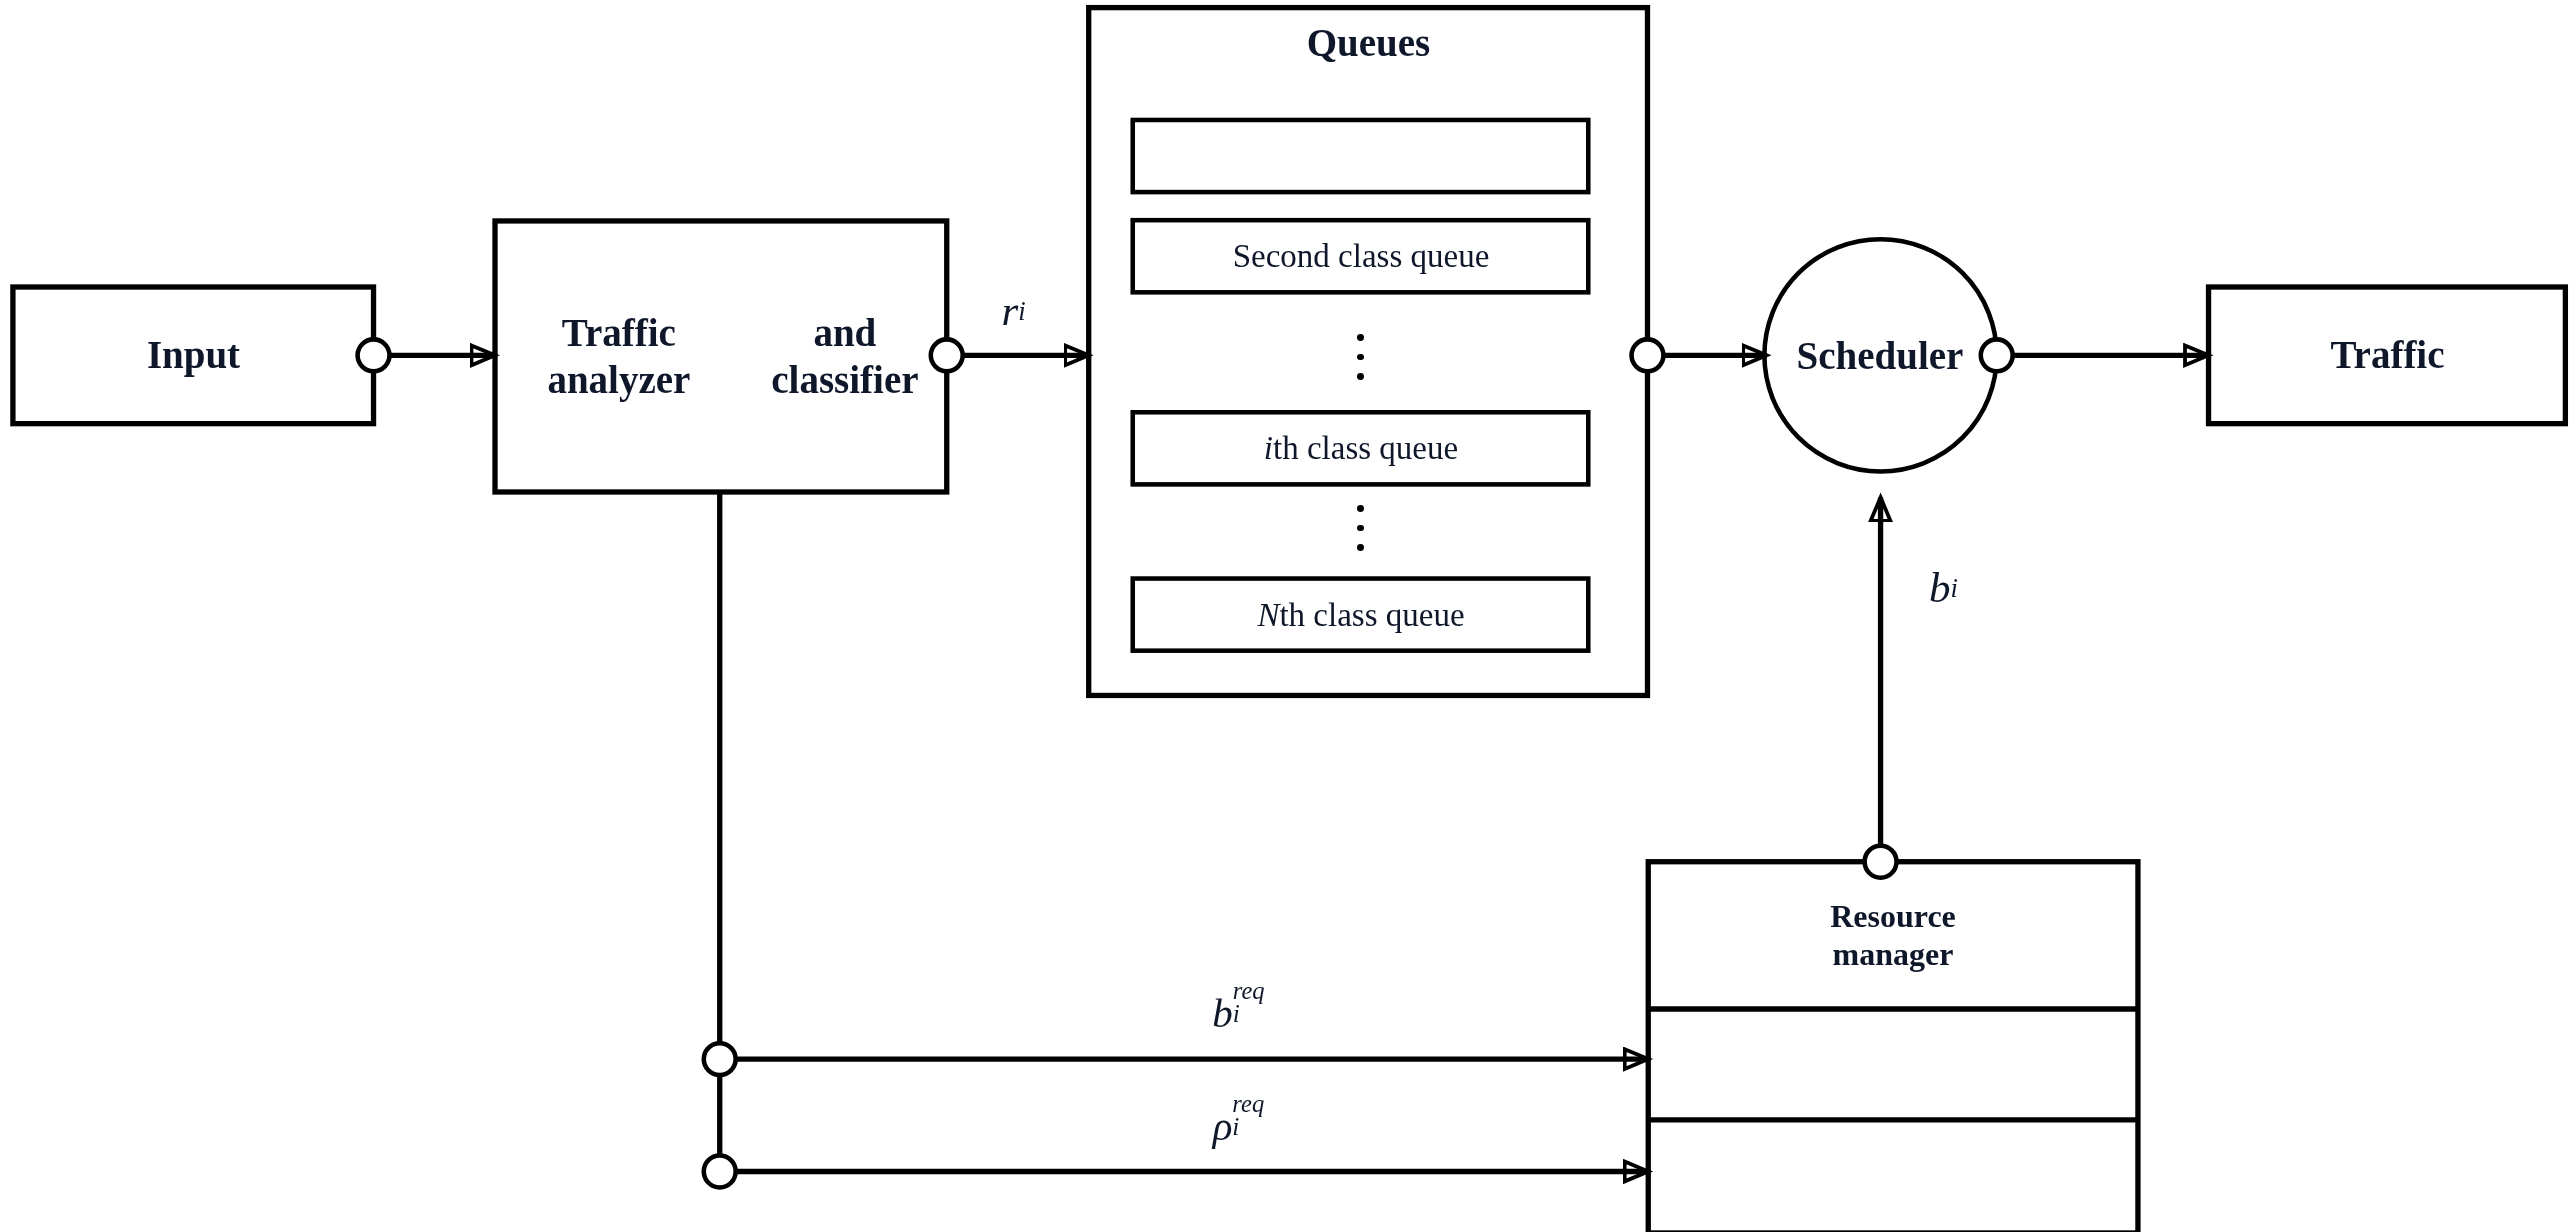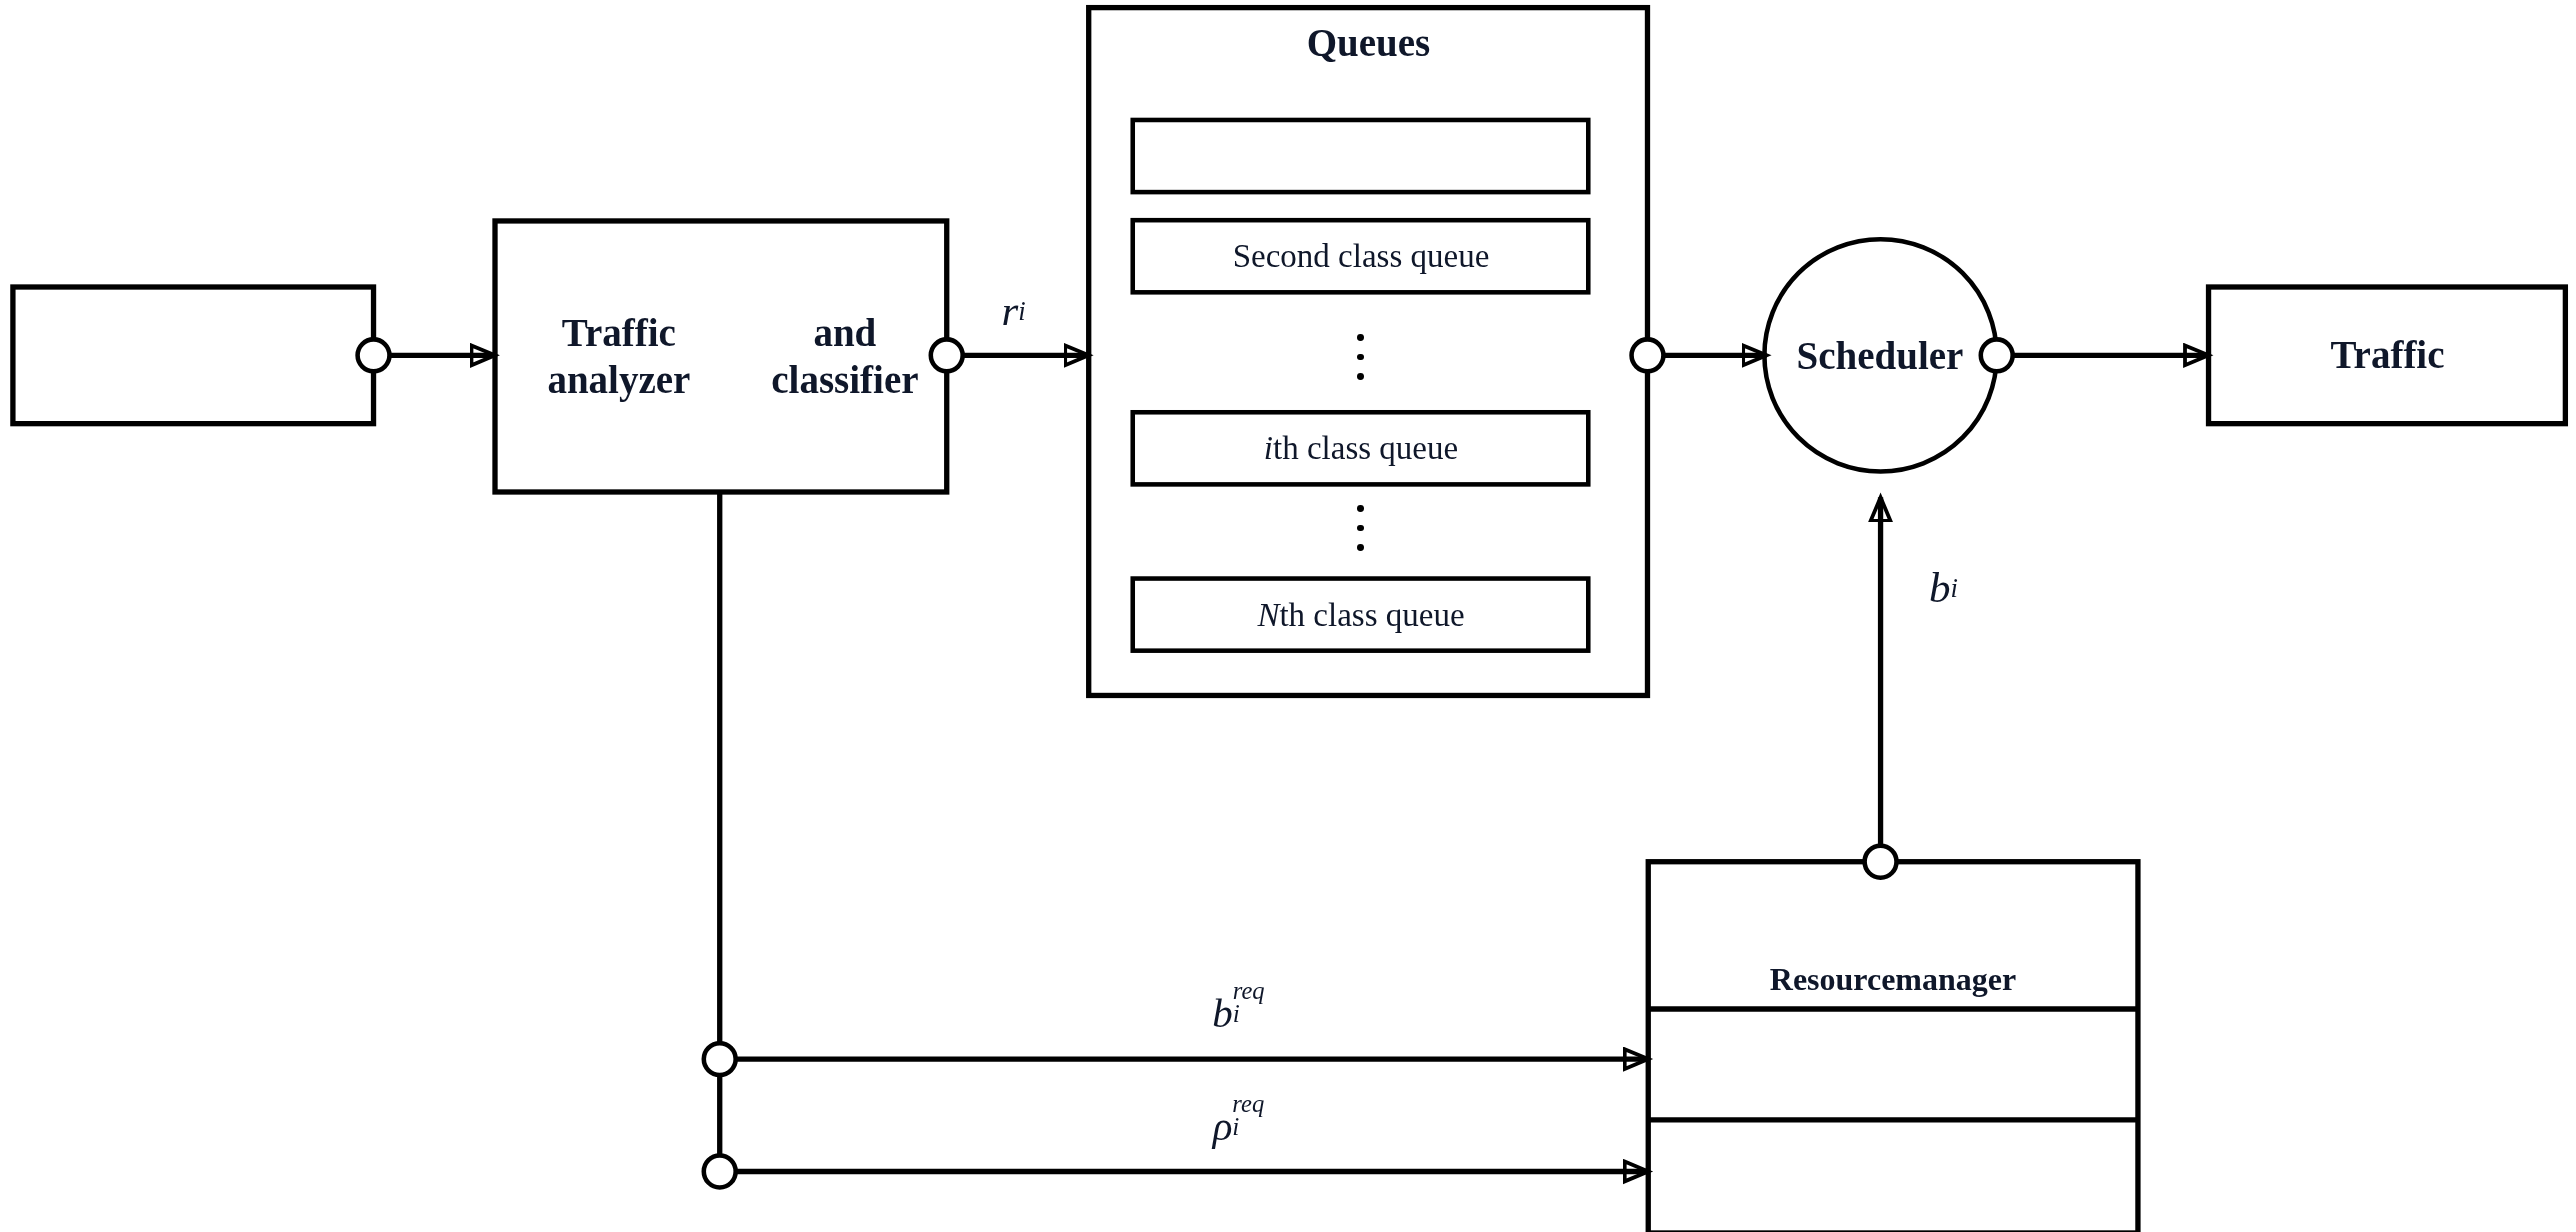--- a/index.html
+++ b/index.html
@@ -79,20 +79,21 @@
 
     <line x1="948" y1="648" x2="948" y2="1543" stroke="#000" stroke-width="7"></line>
 
     <line x1="969" y1="1395" x2="2171" y2="1395" stroke="#000" stroke-width="7" marker-end="url(#arrowopen)"></line>
     <circle cx="948" cy="1395" r="21" fill="#fff" stroke="#000" stroke-width="6"></circle>
 
     <line x1="969" y1="1543" x2="2171" y2="1543" stroke="#000" stroke-width="7" marker-end="url(#arrowopen)"></line>
     <circle cx="948" cy="1543" r="21" fill="#fff" stroke="#000" stroke-width="6"></circle>
   </svg>
 
+  <div class="lbl bold f-input" style="left:13px;top:287px;width:361px;height:137px;">Input</div>
 
   <div class="lbl bold f-block" style="left:495px;top:221px;width:452px;height:271px;flex-direction:row;">
     <span>Traffic analyzer</span>
     <span>and classifier</span>
   </div>
 
   <div class="lbl bold f-queues-title" style="left:1089px;top:19px;width:559px;height:49px;">Queues</div>
 
 
   <div class="lbl f-queue-item" style="left:1133px;top:220px;width:456px;height:72px;">Second class queue</div>
@@ -115,21 +116,21 @@
   <div class="vdots" style="left:1357px;top:505px;width:7.6px;height:46px;">
     <i></i>
       <i></i>
       <i></i>
   </div>
 
   <div class="lbl bold f-sched" style="left:1751px;top:333px;width:258px;height:46px;">Scheduler</div>
 
   <div class="lbl bold f-input" style="left:2209px;top:287px;width:357px;height:137px;">Traffic</div>
 
-  <div class="lbl bold f-rm" style="left:1648px;top:906px;width:490px;height:147px;flex-direction:row;">
+  <div class="lbl bold f-rm" style="left:1648px;top:862px;width:490px;height:147px;flex-direction:column;">
     <span>Resource</span>
     <span>manager</span>
   </div>
 
 
 
   <div class="lbl math" style="left:968px;top:281px;width:91px;height:61px;font-size:43px;">
     <span>r</span>
       <span class="sub">i</span>
   </div>

